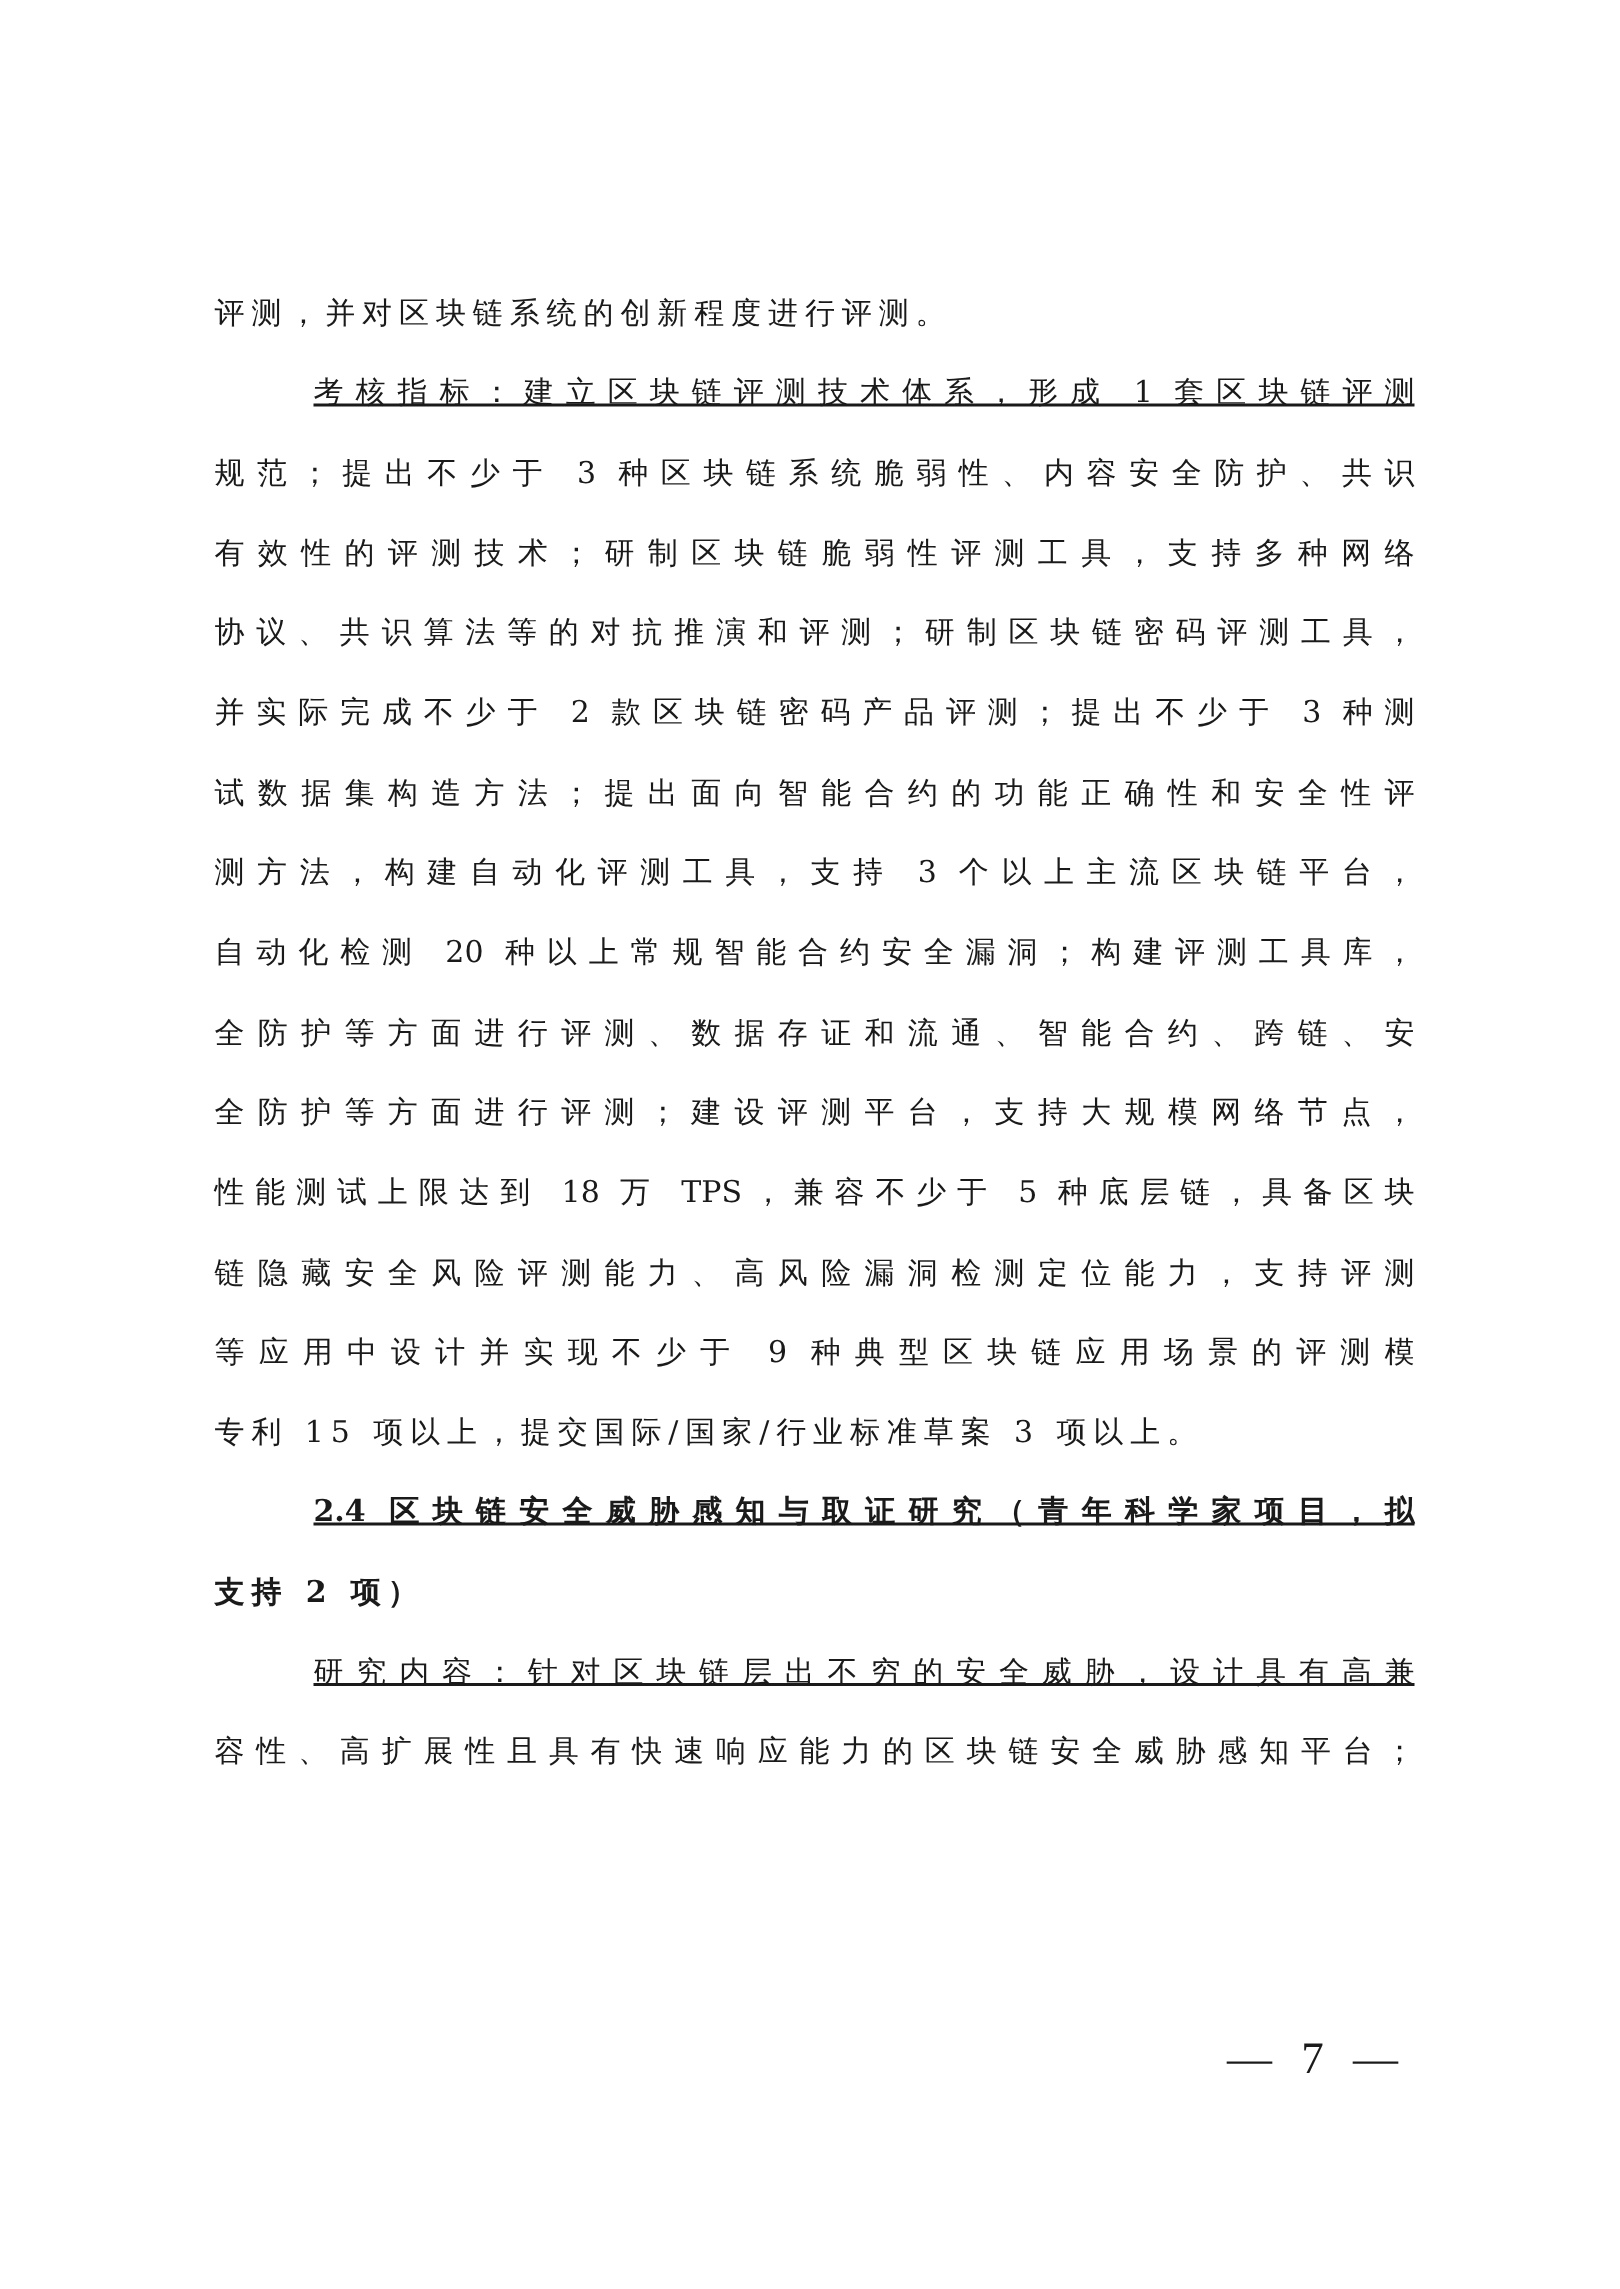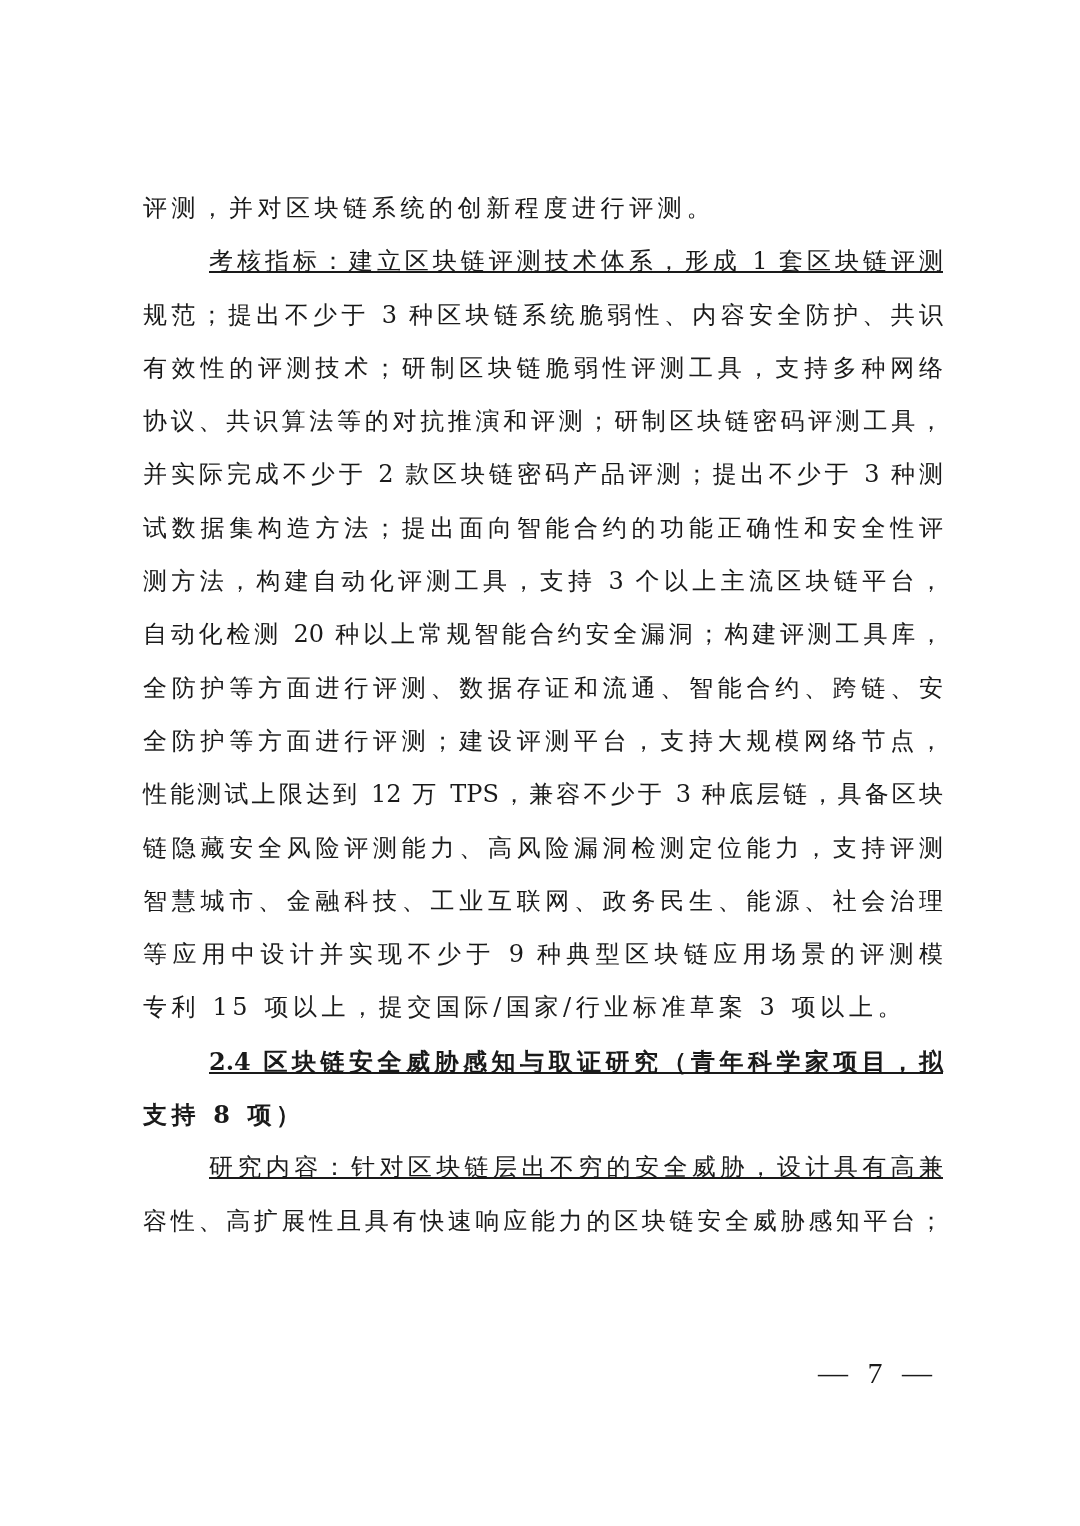--- a/index.html
+++ b/index.html
@@ -17,21 +17,21 @@
   }
   .page {
     position: absolute;
     left: 143px;
     top: 182px;
     width: 800px;
   }
   .line {
     height: 53.3px;
     line-height: 53.3px;
-    font-size: 24px;
+    font-size: 20px;
     white-space: nowrap;
     overflow: visible;
     text-align: justify;
     text-align-last: justify;
     letter-spacing: 0px;
   }
   .line.last {
     text-align-last: left;
     letter-spacing: 4.6px;
   }
@@ -60,24 +60,23 @@
   <div class="line indent">考核指标：建立区块链评测技术体系，形成 1 套区块链评测</div>
   <div class="line">规范；提出不少于 3 种区块链系统脆弱性、内容安全防护、共识</div>
   <div class="line">有效性的评测技术；研制区块链脆弱性评测工具，支持多种网络</div>
   <div class="line">协议、共识算法等的对抗推演和评测；研制区块链密码评测工具，</div>
   <div class="line">并实际完成不少于 2 款区块链密码产品评测；提出不少于 3 种测</div>
   <div class="line">试数据集构造方法；提出面向智能合约的功能正确性和安全性评</div>
   <div class="line">测方法，构建自动化评测工具，支持 3 个以上主流区块链平台，</div>
   <div class="line">自动化检测 20 种以上常规智能合约安全漏洞；构建评测工具库，</div>
   <div class="line">全防护等方面进行评测、数据存证和流通、智能合约、跨链、安</div>
   <div class="line">全防护等方面进行评测；建设评测平台，支持大规模网络节点，</div>
-  <div class="line">性能测试上限达到 12 万 TPS，兼容不少于 3 种底层链，具备区块</div>
+  <div class="line">性能测试上限达到 18 万 TPS，兼容不少于 5 种底层链，具备区块</div>
   <div class="line">链隐藏安全风险评测能力、高风险漏洞检测定位能力，支持评测</div>
-  <div class="line">智慧城市、金融科技、工业互联网、政务民生、能源、社会治理</div>
   <div class="line">等应用中设计并实现不少于 9 种典型区块链应用场景的评测模</div>
   <div class="line last">专利 15 项以上，提交国际/国家/行业标准草案 3 项以上。</div>
   <div class="line indent heading">2.4  区块链安全威胁感知与取证研究（青年科学家项目，拟</div>
-  <div class="line last heading">支持 8 项）</div>
+  <div class="line last heading">支持 2 项）</div>
   <div class="line indent">研究内容：针对区块链层出不穷的安全威胁，设计具有高兼</div>
   <div class="line">容性、高扩展性且具有快速响应能力的区块链安全威胁感知平台；</div>
 </div>
 
 <div class="page-number">— 7 —</div>
 
 </body></html>

